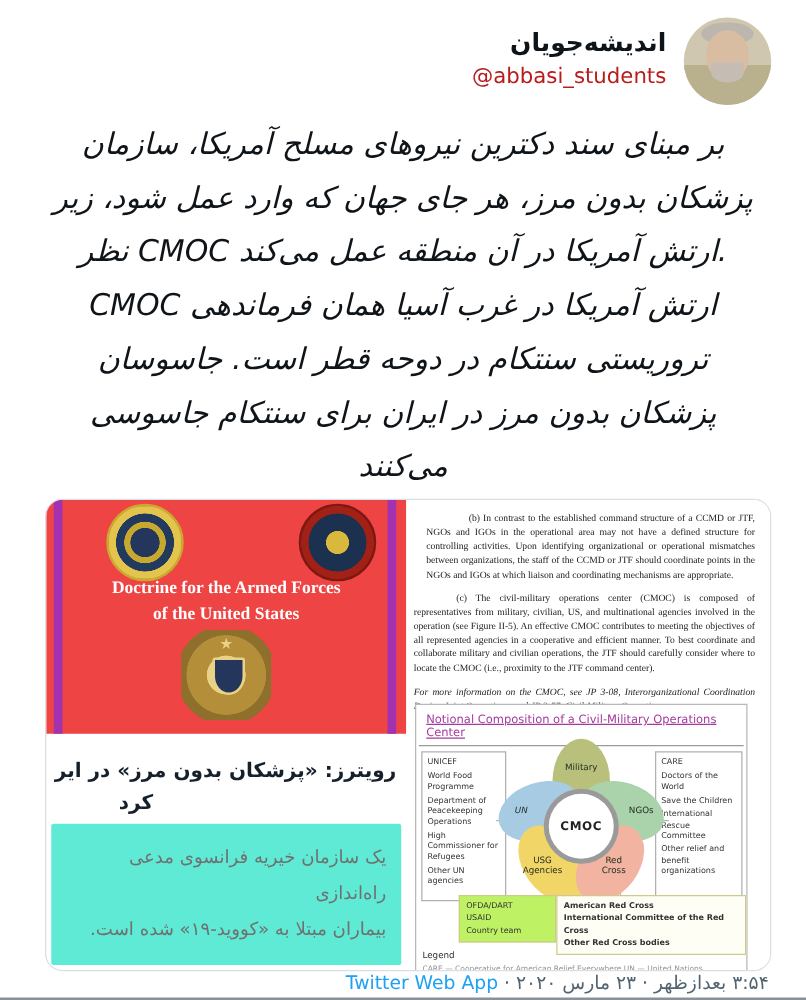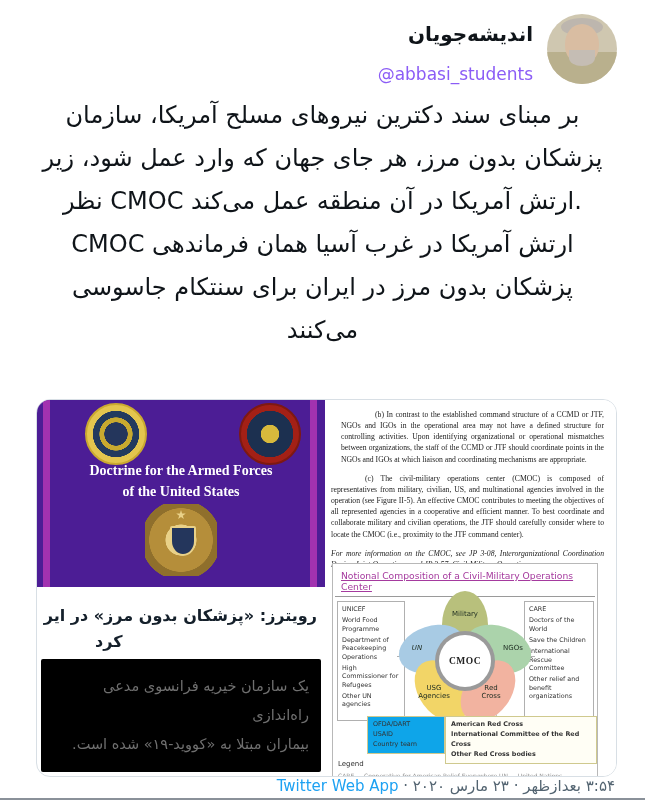--- a/index.html
+++ b/index.html
@@ -10,48 +10,48 @@
           overflow:hidden;background:#cfc7b0;cursor:pointer;}
   .avatar .jacket{position:absolute;left:0;right:0;bottom:0;height:46%;background:#b9b08d;}
   .avatar .face{position:absolute;left:18px;top:10px;width:34px;height:40px;border-radius:50% 50% 46% 46%;
           background:#d9bda2;}
   .avatar .hair{position:absolute;left:14px;top:4px;width:42px;height:18px;border-radius:50%;
           background:#bdb6ae;}
   .avatar .beard{position:absolute;left:22px;top:36px;width:26px;height:16px;border-radius:0 0 50% 50%;
           background:#c5bdb4;}
   .name-block{position:absolute;top:22px;right:112px;text-align:right;direction:rtl;}
   .display-name{font-size:20px;font-weight:bold;color:#0f1419;cursor:pointer;}
-  .handle{font-size:17px;color:#8b5cf6;margin-top:18px;direction:ltr;text-align:center;}
+  .handle{font-size:17px;color:#b91c1c;margin-top:5px;direction:ltr;text-align:center;}
   
   .tweet-text{position:absolute;top:94px;left:30px;width:585px;direction:ltr;text-align:center;
-          color:#0f1419;font-size:24px;line-height:43px;}
+          color:#0f1419;font-size:24px;line-height:43px;font-style:italic;}
   
   .card{position:absolute;left:36px;top:399px;width:579px;height:376px;border:1px solid #d8dfe5;
         border-radius:14px;overflow:hidden;background:#fff;cursor:pointer;}
-  .cover{position:absolute;left:0;top:0;width:288px;height:187px;background:#4c1d95;}
+  .cover{position:absolute;left:0;top:0;width:288px;height:187px;background:#ef4444;}
   .stripe{position:absolute;top:0;bottom:0;width:7px;background:#a232b0;}
   .stripe.s-left{left:6px;} .stripe.s-right{right:8px;}
   .seal{position:absolute;top:3px;width:58px;height:58px;border-radius:50%;}
   .seal.army{left:48px;background:radial-gradient(circle,#24365c 0 28%,#c8a92f 29% 40%,#223a5e 41% 56%,#e3c54e 57% 100%);
         border:2px solid #caa930;}
   .seal.marine{left:202px;background:radial-gradient(circle,#d8b93c 0 22%,#1c3050 23% 56%,#a32016 57% 100%);
         border:2px solid #7e1911;}
   .cover-title{position:absolute;top:60px;left:0;right:0;text-align:center;color:#fff;
         font-family:"Liberation Serif",serif;font-weight:bold;font-size:14px;line-height:1.5;}
   .jcs{position:absolute;top:104px;left:50%;transform:translateX(-50%);width:72px;height:72px;
         background:radial-gradient(circle,#e9d188 0 30%,#b58e3a 31% 62%,#8f6f2c 63% 78%,transparent 79%);}
   .jcs .shield{position:absolute;left:25px;top:22px;width:22px;height:26px;background:#24365c;
         border:2px solid #e9d188;border-radius:2px 2px 50% 50%;}
   .jcs .star{position:absolute;left:31px;top:6px;width:10px;height:10px;background:#e9d188;
         clip-path:polygon(50% 0,61% 35%,98% 35%,68% 57%,79% 91%,50% 70%,21% 91%,32% 57%,2% 35%,39% 35%);}
   .headline{position:absolute;left:0;top:187px;width:288px;box-sizing:border-box;padding:16px 8px 4px 6px;
         direction:rtl;font-weight:bold;font-size:16px;line-height:1.6;color:#15202b;}
   .headline .l1{white-space:nowrap;overflow:hidden;}
   .headline .l2{text-align:left;padding-left:52px;}
-  .summary{position:absolute;left:4px;top:259px;width:280px;box-sizing:border-box;background:#000000;
+  .summary{position:absolute;left:4px;top:259px;width:280px;box-sizing:border-box;background:#5eead4;
         color:#707070;padding:13px 12px;font-size:14.5px;line-height:2.0;direction:rtl;text-align:right;
         border-radius:2px;}
   
   .doccol{position:absolute;left:288px;top:0;width:291px;height:376px;background:#fff;}
   .docpara{font-family:"Liberation Serif",serif;font-size:7.7px;line-height:1.45;color:#1a1a1a;
         text-align:justify;margin:0 12px 0 6px;text-indent:34px;}
   .docpara.first{margin-top:9px;margin-left:16px;} .docpara.second{margin-top:8px;}
   .docnote{font-family:"Liberation Serif",serif;font-style:italic;font-size:7.7px;line-height:1.45;
         color:#1a1a1a;text-align:justify;margin:8px 12px 0 6px;}
   .figure{position:absolute;left:7px;top:163px;width:266px;height:222px;border:1px solid #b8b8b8;
@@ -66,34 +66,34 @@
   .flower{position:absolute;left:50%;top:64px;transform:translate(-50%,-50%);width:150px;height:124px;}
   .petal{position:absolute;width:68px;height:46px;border-radius:50%;}
   .petal.military{left:41px;top:3px;transform:rotate(90deg);background:#b8c07c;}
   .petal.un{left:8px;top:27px;transform:rotate(-18deg);background:#a8cbe4;}
   .petal.ngos{left:74px;top:27px;transform:rotate(18deg);background:#abd3ab;}
   .petal.usg{left:18px;top:69px;transform:rotate(54deg);background:#f2d567;}
   .petal.redcross{left:64px;top:69px;transform:rotate(-54deg);background:#f2b3a0;}
   .overlap{position:absolute;left:45px;top:32px;width:60px;height:60px;border-radius:50%;background:#9a9a9a;}
   .cmoc{position:absolute;left:49px;top:36px;width:52px;height:52px;border-radius:50%;background:#fff;
         display:flex;align-items:center;justify-content:center;font-size:9.5px;font-weight:bold;
-        letter-spacing:.5px;color:#222;font-family:Liberation Serif, serif;}
+        letter-spacing:.5px;color:#222;}
   .plabel{position:absolute;font-size:7px;color:#1c2b20;text-align:center;line-height:1.1;}
   .plabel.military{left:53px;top:12px;width:44px;}
   .plabel.un{left:16px;top:46px;width:22px;font-style:italic;}
   .plabel.ngos{left:108px;top:46px;width:30px;}
   .plabel.usg{left:24px;top:86px;width:40px;}
   .plabel.redcross{left:84px;top:86px;width:34px;}
   .connector{position:absolute;background:#b0b0b0;}
   .conn-left{left:64px;top:59px;width:20px;height:1px;}
   .conn-right{left:182px;top:59px;width:20px;height:1px;}
   .conn-bl{left:106px;top:102px;width:1px;height:26px;transform:rotate(18deg);}
   .conn-br{left:162px;top:102px;width:1px;height:26px;transform:rotate(-12deg);}
   .bottomboxes{position:absolute;left:0;right:0;top:152px;height:44px;}
-  .blbox{position:absolute;left:34px;top:0;width:66px;border:1px solid #cfc98e;background:#0ea5e9;
+  .blbox{position:absolute;left:34px;top:0;width:66px;border:1px solid #cfc98e;background:#bef264;
         padding:3px 5px;font-size:6.4px;line-height:1.55;color:#333;}
   .brbox{position:absolute;left:112px;top:0;width:140px;border:1px solid #cfc98e;background:#fffef5;
         padding:3px 5px;font-size:6.4px;line-height:1.55;color:#333;font-weight:bold;}
   .legend-label{position:absolute;left:5px;top:196px;font-size:7px;color:#333;}
   .legend-partial{position:absolute;left:5px;top:208px;font-size:6px;color:#777;white-space:nowrap;
         overflow:hidden;width:252px;opacity:.8;}
   
   .footer{position:absolute;top:777px;left:30px;right:30px;direction:rtl;text-align:right;
         font-size:15px;color:#536471;}
   .footer .src{color:#1da1f2;cursor:pointer;text-decoration:none;}
@@ -111,20 +111,21 @@
 <div class="name-block">
   <div class="display-name">اندیشه‌جویان</div>
   <div class="handle">@abbasi_students</div>
 </div>
 
 <div class="tweet-text">
   <div>بر مبنای سند دکترین نیروهای مسلح آمریکا، سازمان</div>
   <div>پزشکان بدون مرز، هر جای جهان که وارد عمل شود، زیر</div>
   <div>نظر CMOC ارتش آمریکا در آن منطقه عمل می‌کند.</div>
   <div>CMOC ارتش آمریکا در غرب آسیا همان فرماندهی</div>
+  <div>تروریستی سنتکام در دوحه قطر است. جاسوسان</div>
   <div>پزشکان بدون مرز در ایران برای سنتکام جاسوسی</div>
   <div>می‌کنند</div>
 </div>
 
 <div class="card">
 
   <div class="cover">
     <div class="stripe s-left"></div>
     <div class="stripe s-right"></div>
     <div class="seal army"></div>

